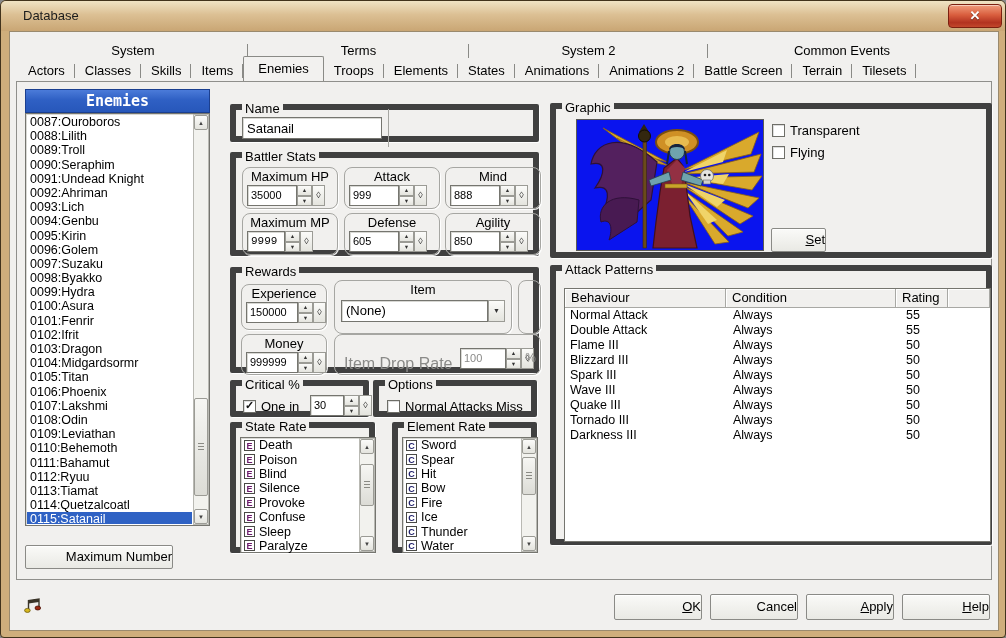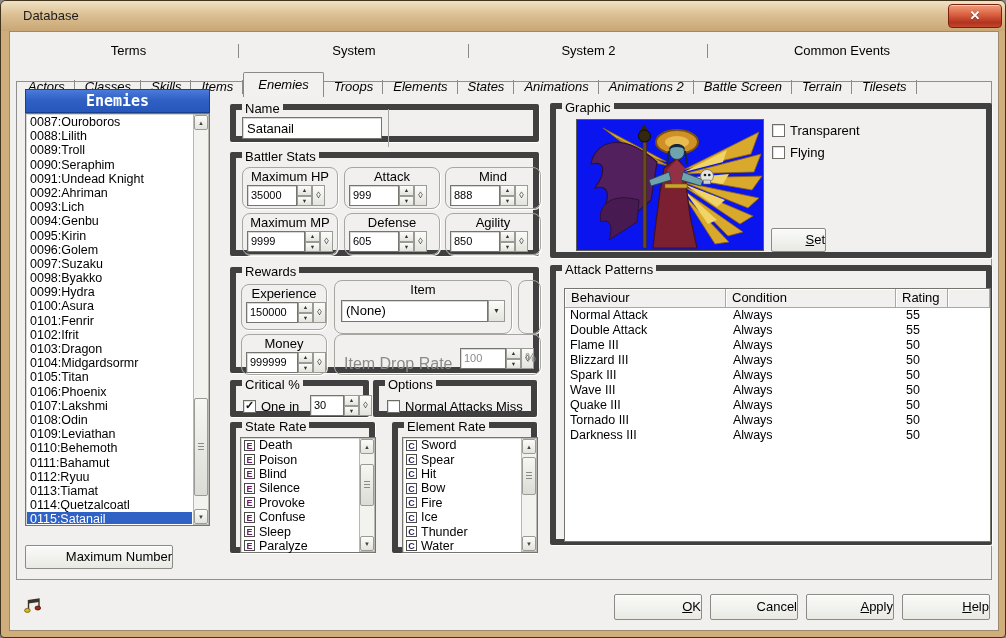--- a/index.html
+++ b/index.html
@@ -91,26 +91,26 @@
 <body>
 
 <div id="window">
   <div id="titlebar">
     <span id="title">Database</span>
     <div id="close-btn">✕</div>
   </div>
   <div id="client"></div>
 
   <div class="abs tabrow" id="tabs-top" style="left:17px;top:40px;width:958px;">
+      <div class="tab1" style="flex: 0 0 230px;">System</div>
       <div class="tab1" style="flex: 0 0 221px;">Terms</div>
-      <div class="tab1" style="flex: 0 0 230px;">System</div>
       <div class="tab1" style="flex: 0 0 239px;">System 2</div>
       <div class="tab1" style="flex: 0 0 268px;">Common Events</div>
     </div>
-  <div class="abs tabrow" id="tabs-main" style="left:17px;top:76px;width:958px;font-style:italic;">
+  <div class="abs tabrow" id="tabs-main" style="left:17px;top:60px;width:958px;">
       <div class="tab2">Actors</div>
       <div class="tab2">Classes</div>
       <div class="tab2">Skills</div>
       <div class="tab2">Items</div>
       <div class="tab2 sel">Enemies</div>
       <div class="tab2">Troops</div>
       <div class="tab2">Elements</div>
       <div class="tab2">States</div>
       <div class="tab2">Animations</div>
       <div class="tab2">Animations 2</div>
@@ -199,21 +199,21 @@
             <span class="spin-btns">
               <span class="sa">▲</span>
               <span class="sa">▼</span>
             </span>
             <span class="spin-dia">◊</span>
           </span>
         </div>
         <div class="stat-box" style="left: 6px; top: 55px;">
           <div class="stat-label">Maximum MP</div>
           <span class="spin">
-            <span class="spin-val" style="width: 58px;">9999</span>
+            <span class="spin-val" style="width: 38px; font-family: Liberation Mono, monospace;">9999</span>
             <span class="spin-btns">
               <span class="sa">▲</span>
               <span class="sa">▼</span>
             </span>
             <span class="spin-dia">◊</span>
           </span>
         </div>
         <div class="stat-box" style="left: 108px; top: 55px;">
           <div class="stat-label">Defense</div>
           <span class="spin">

